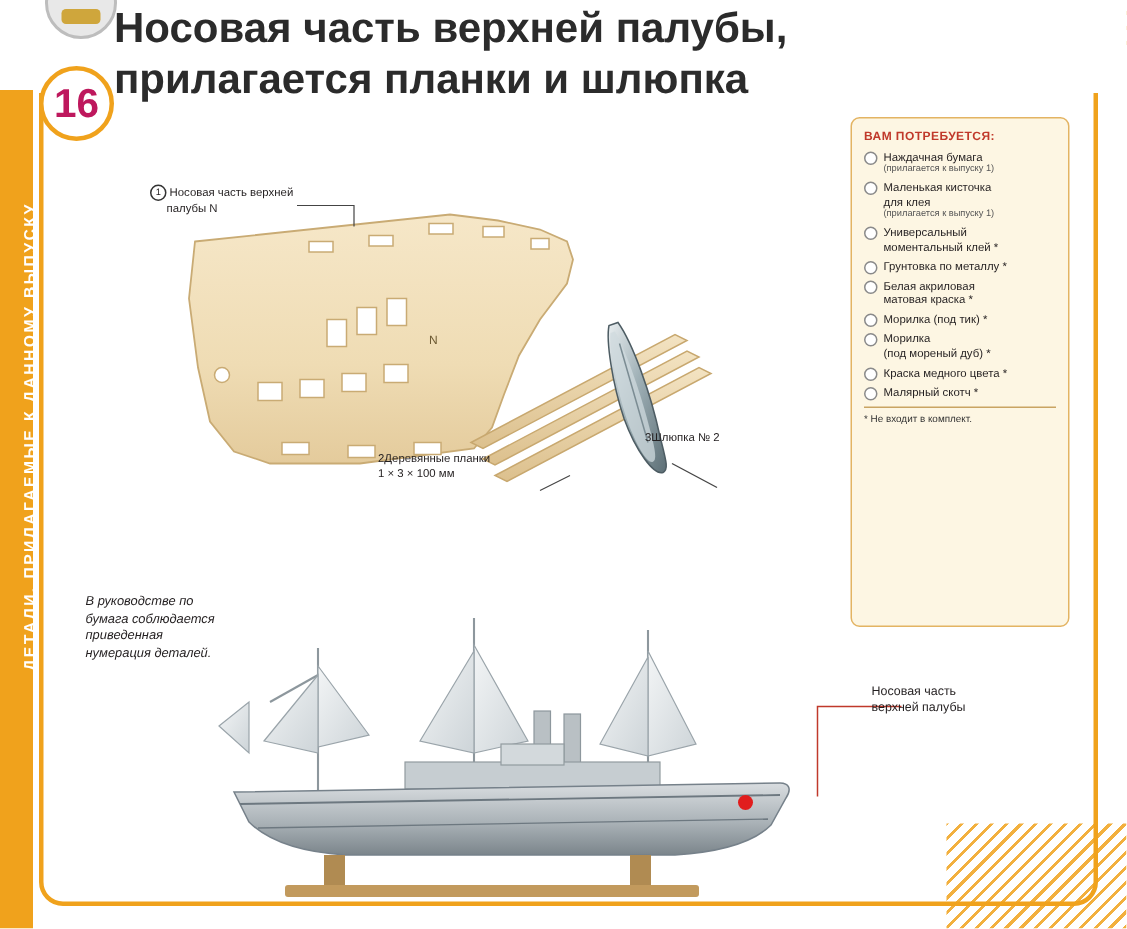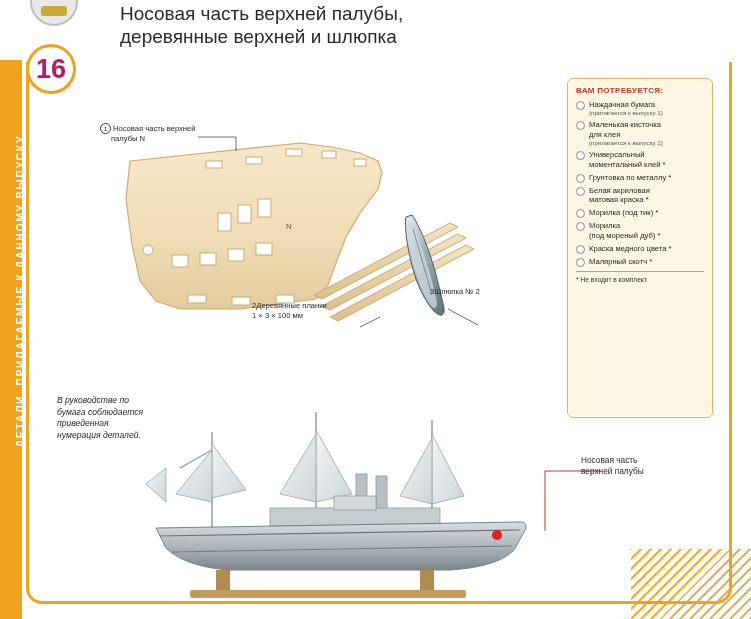--- a/index.html
+++ b/index.html
@@ -63,25 +63,24 @@
     left: 0; top: 0;
     width: 751px;
     height: 60px;
     background: #ffffff;
   }
   .title {
     position: absolute;
     left: 76px;
     top: 2px;
     width: 580px;
-    font-size: 19px;
-    font-weight: normal;
+    font-size: 28px;
+    font-weight: bold;
     line-height: 1.22;
     color: #2b2b2b;
-    margin-left: 44px;
   }
 
   
   .badge {
     position: absolute;
     left: 26px;
     top: 44px;
     width: 50px;
     height: 50px;
     border-radius: 50%;
@@ -281,21 +280,21 @@
   <div class="inner-frame"></div>
   <div class="top-mask"></div>
 
   <div class="left-band">
     <div class="left-band-text">ДЕТАЛИ, ПРИЛАГАЕМЫЕ К ДАННОМУ ВЫПУСКУ</div>
   </div>
 
   <div class="header-bar">
     <div class="title">
       <div>Носовая часть верхней палубы,</div>
-      <div>деревянные верхней и шлюпка</div>
+      <div>прилагается планки и шлюпка</div>
     </div>
   </div>
 
   <div class="logo-ring"></div>
   <div class="badge">16</div>
 
   <div class="parts-area">
 
     <svg class="vector-layer" width="500" height="250" viewBox="0 0 500 250">
       <defs>

